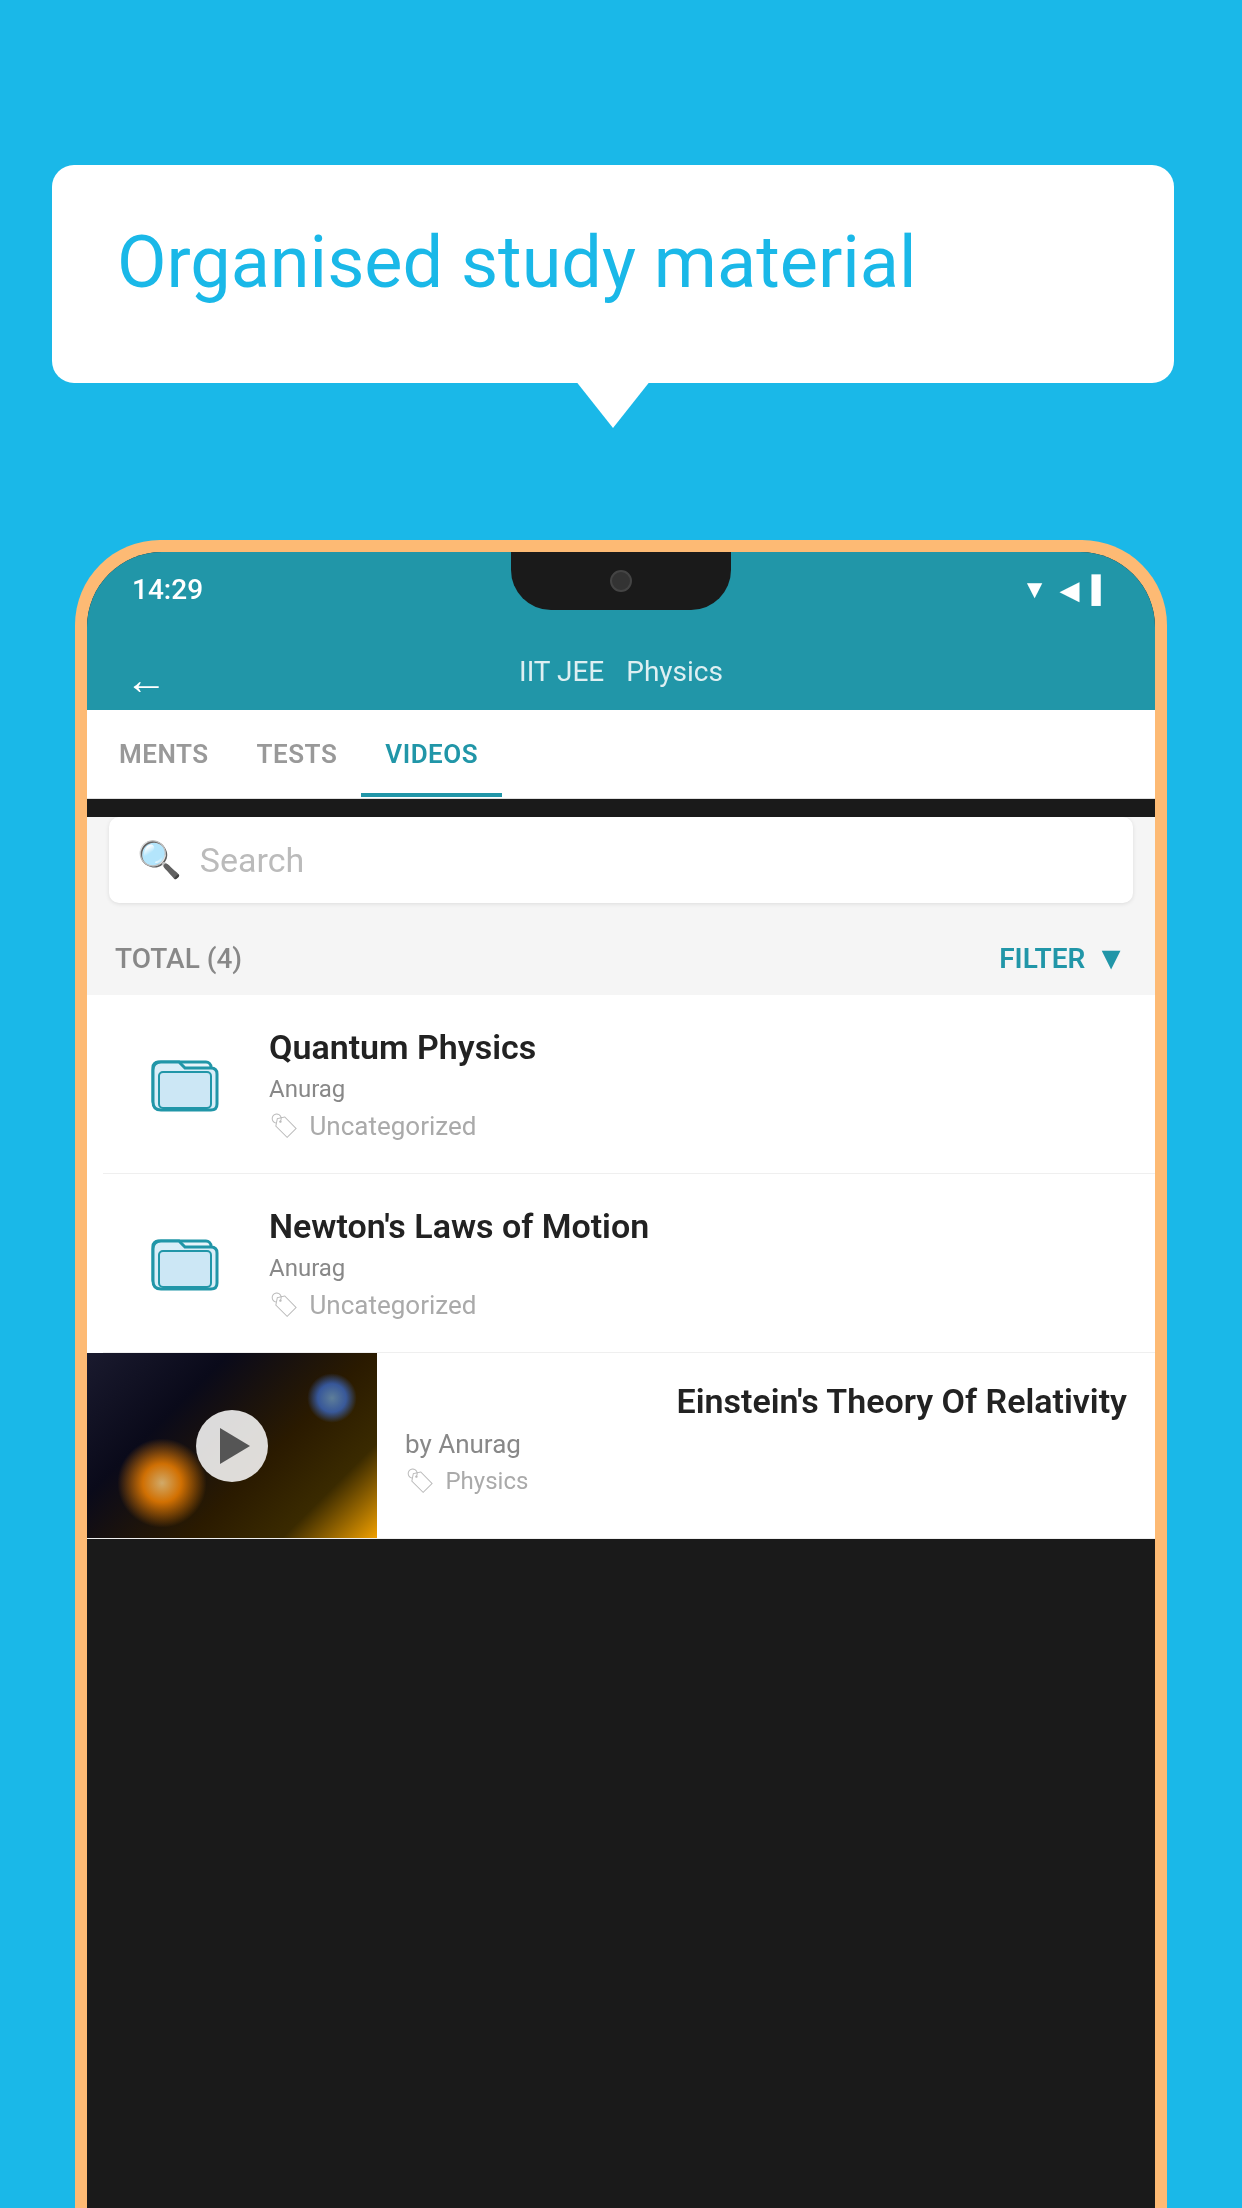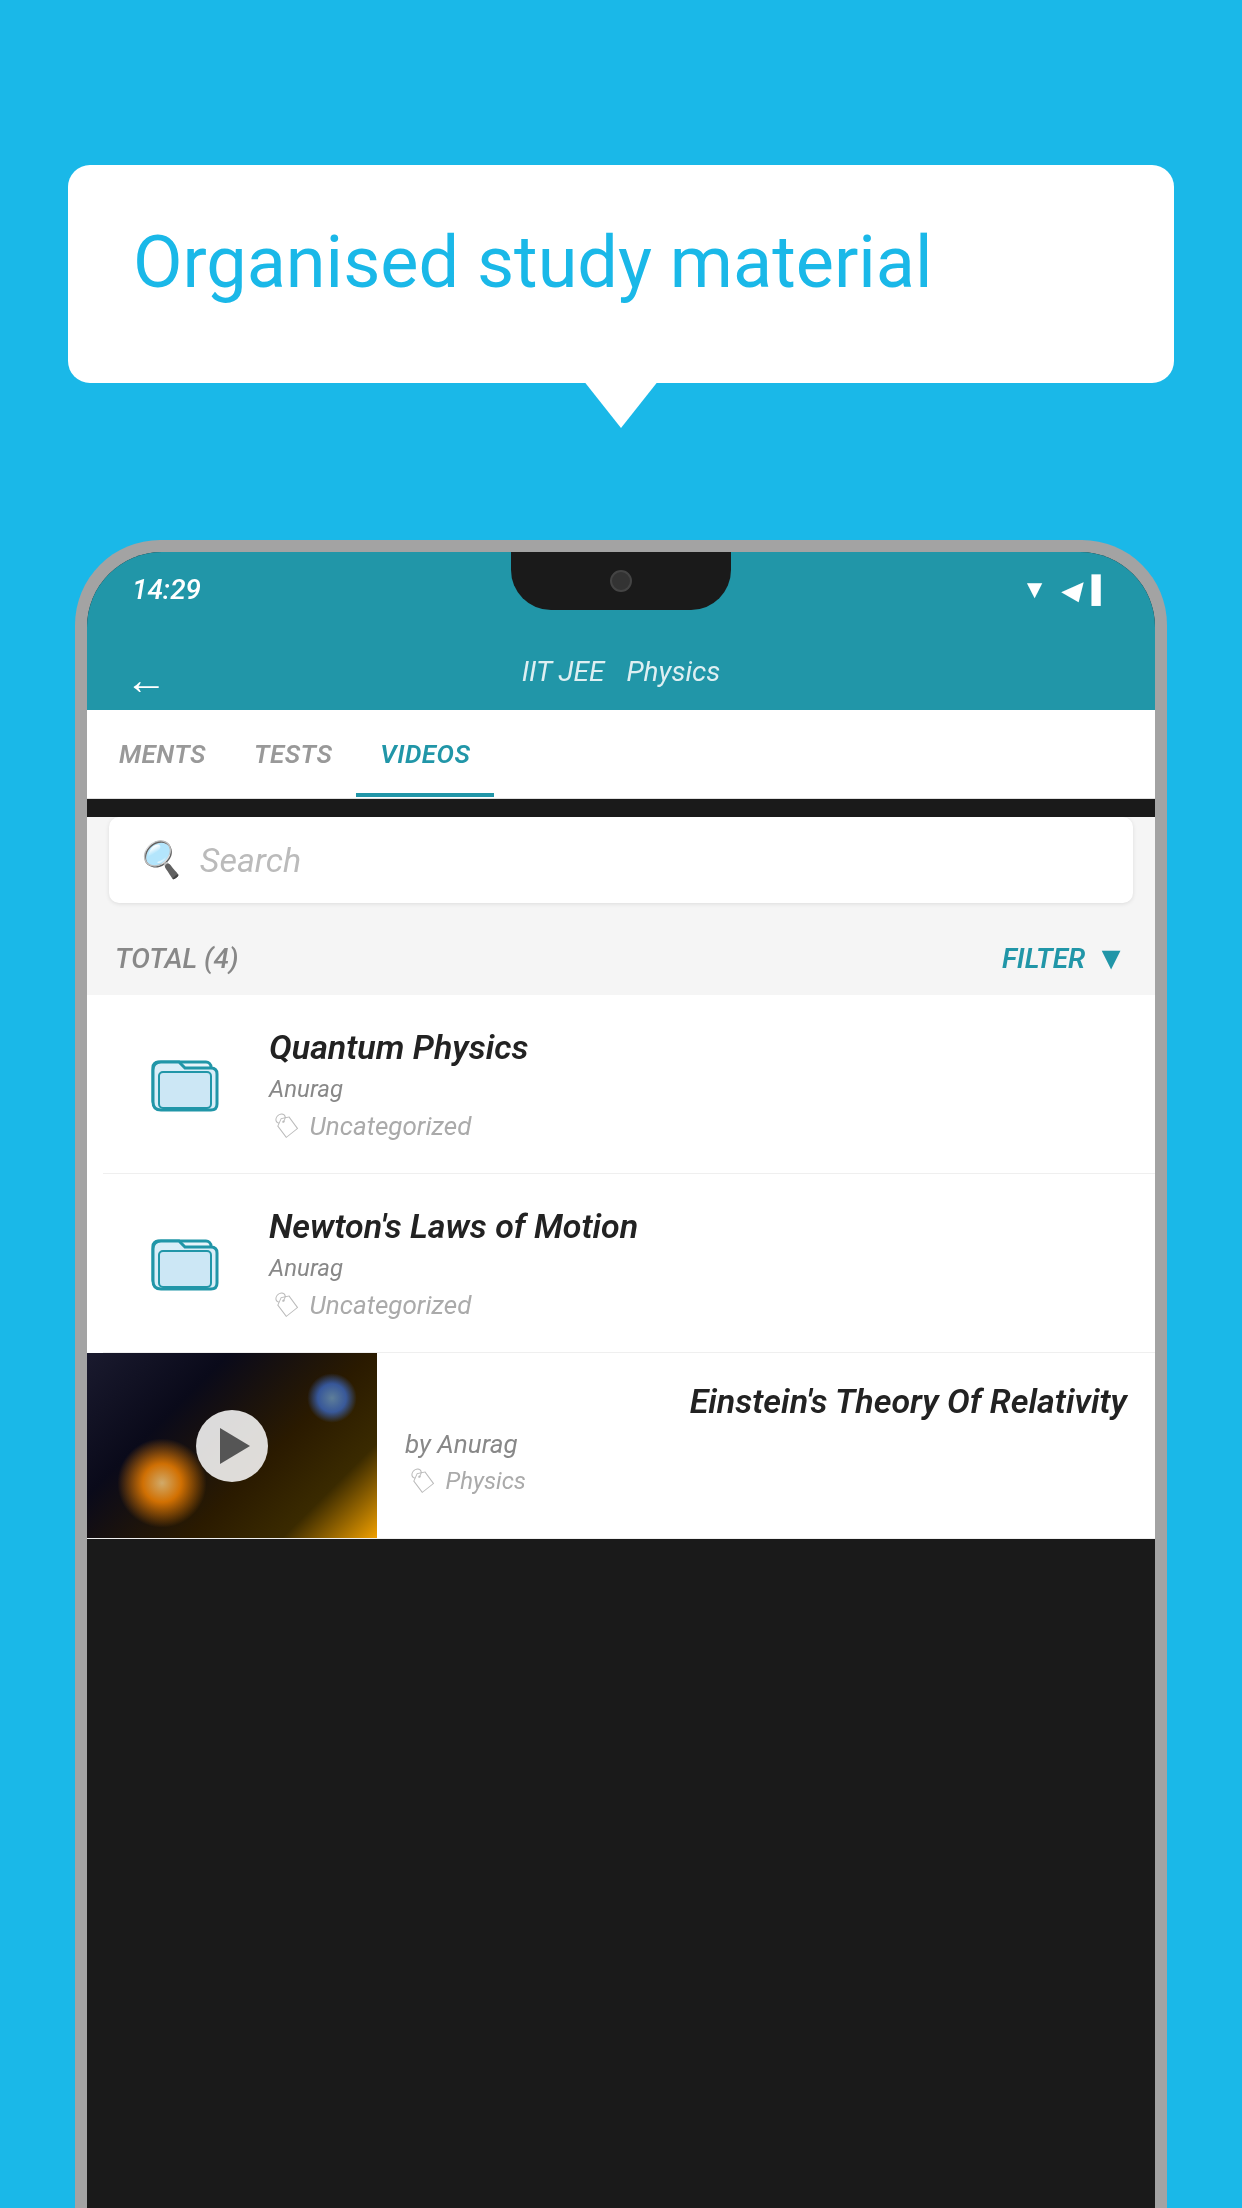--- a/index.html
+++ b/index.html
@@ -10,21 +10,21 @@
       background-color: #1ab8e8;
       font-family: 'Roboto', Arial, sans-serif;
       overflow: hidden;
       position: relative;
     }
 
     
     .speech-bubble-container {
       position: absolute;
       top: 165px;
-      left: 68px;
+      left: 52px;
       right: 68px;
     }
 
     .speech-bubble {
       background: white;
       border-radius: 22px;
       padding: 55px 65px 55px 65px;
       position: relative;
     }
 
@@ -55,24 +55,23 @@
       font-weight: 400;
     }
 
     
     .phone-frame {
       position: absolute;
       top: 540px;
       left: 75px;
       right: 75px;
       bottom: 0;
-      background: #a3a3a3;
+      background: #fdba74;
       border-radius: 85px 85px 0 0;
       overflow: hidden;
-      font-style: italic;
     }
 
     .phone-inner {
       position: absolute;
       top: 12px;
       left: 12px;
       right: 12px;
       bottom: 0;
       background: #1a1a1a;
       border-radius: 75px 75px 0 0;

